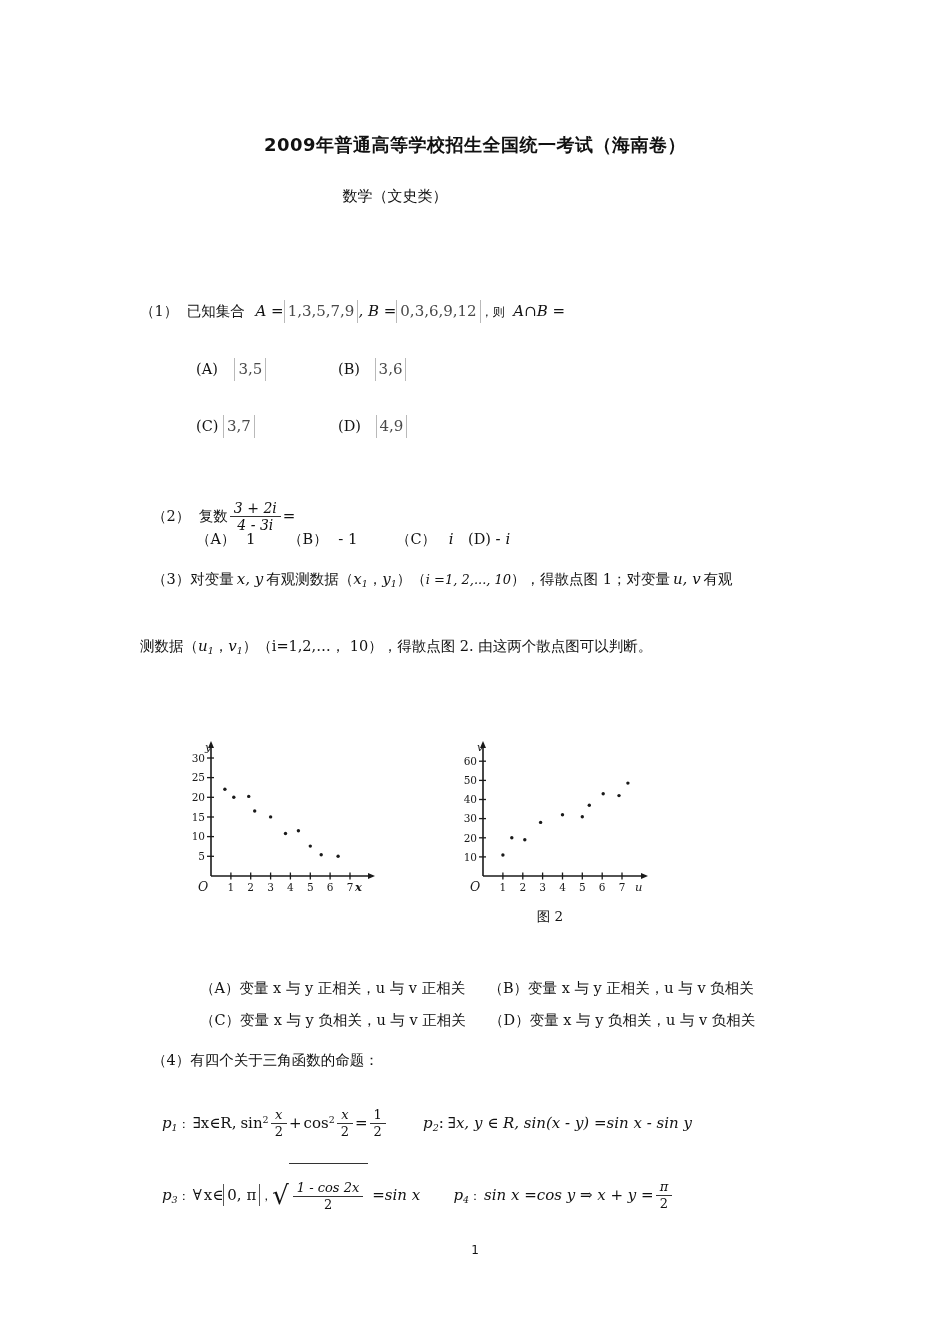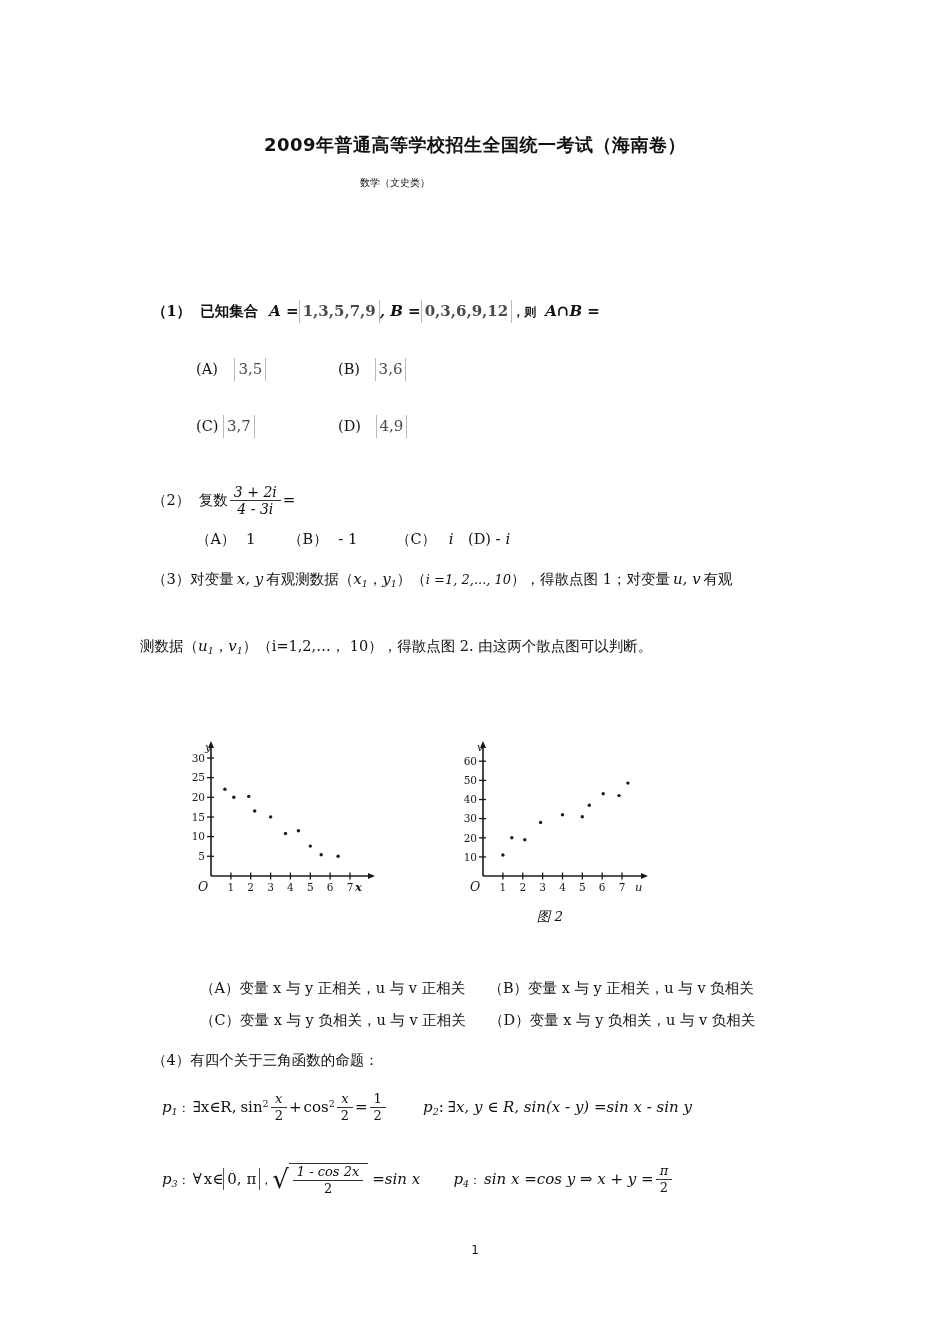--- a/index.html
+++ b/index.html
@@ -16,24 +16,24 @@
   
   .doc-title {
     position:absolute; left:0; top:133px; width:950px;
     text-align:center;
     font-family:"DejaVu Sans", sans-serif;
     font-weight:bold;
     font-size:18px;
     letter-spacing:0.5px;
   }
   .doc-subtitle {
-    position:absolute; left:0; top:176px; width:790px;
+    position:absolute; left:0; top:187px; width:790px;
     text-align:center;
     font-family:"DejaVu Serif", serif;
-    font-size:10px;
+    font-size:15px;
   }
 
   
   .blk { position:absolute; font-size:14.5px; line-height:1.5; }
   .cn  { font-family:"DejaVu Serif", serif; }
 
   
   .math { font-family:"DejaVu Serif", serif; font-size:15px; white-space:nowrap; }
   .it { font-style:italic; }
   .sub { font-size:9.5px; vertical-align:-0.35em; font-style:italic; }
@@ -42,55 +42,55 @@
     display:inline-block;
     border-left:1px solid #b9b9b9;
     border-right:1px solid #b9b9b9;
     padding:0 3px;
     color:#4a4a4a;
     font-style:normal;
   }
   .frac {
     display:inline-block; vertical-align:middle;
     text-align:center; font-style:normal;
-    margin:0 2px;
+    margin:16px 2px;
   }
   .frac .num { display:block; padding:0 4px; font-size:14px; line-height:1.15; }
   .frac .den { display:block; border-top:1px solid #333; padding:0 4px; font-size:14px; line-height:1.2; }
   .frac.small .num, .frac.small .den { font-size:13px; }
 
   .sqrt { display:inline-block; vertical-align:middle; white-space:nowrap; }
   .sqrt .radical { display:inline-block; font-size:26px; line-height:0.9; vertical-align:-0.18em; }
   .sqrt .body { display:inline-block; border-top:1px solid #333; padding:1px 3px 0 2px; vertical-align:middle; }
 
   
   .opt-label { font-family:"DejaVu Serif", serif; font-size:14.5px; }
 
   
   .chart-wrap { position:absolute; }
   .chart svg { display:block; }
   .fig-caption {
-    position:absolute; font-family:"DejaVu Serif", serif; font-size:13.5px; text-align:center;font-style:italic;
+    position:absolute; font-family:"DejaVu Serif", serif; font-size:13.5px; text-align:center;
   }
 
   .page-number {
     position:absolute; left:0; top:1243px; width:950px;
     text-align:center; font-family:"DejaVu Sans", sans-serif; font-size:12px;
   }
 </style>
 </head>
 <body>
 
 <div class="page">
 
   <div class="doc-title">2009年普通高等学校招生全国统一考试（海南卷）</div>
   <div class="doc-subtitle">数学（文史类）</div>
 
 
-  <div class="blk" style="left:152px; top:300px; width:720px;font-weight:bold;">
+  <div class="blk" style="left:140px; top:300px; width:720px;">
     <span class="cn">（1）</span>
     <span class="cn" style="margin-left:4px;">已知集合</span>
     <span class="math it" style="margin-left:6px;">A =</span><span class="math setb">1,3,5,7,9</span><span class="math it">, B =</span><span class="math setb">0,3,6,9,12</span><span class="cn" style="font-size:12px;">，则</span>
     <span class="math it" style="margin-left:4px;">A∩B =</span>
   </div>
 
   <div class="blk" style="left:196px; top:358px;">
     <span class="opt-label">(A)</span>
     <span class="math setb" style="margin-left:12px;">3,5</span>
   </div>

